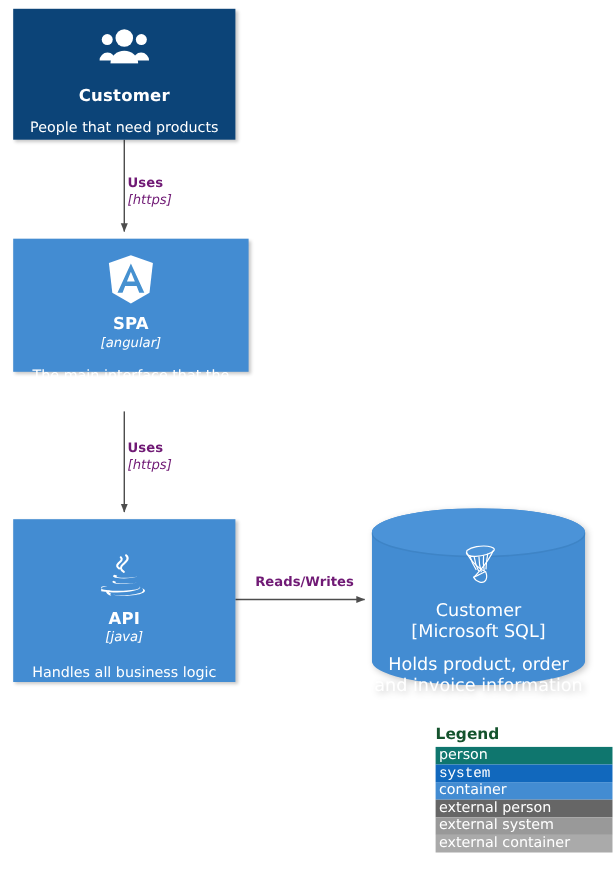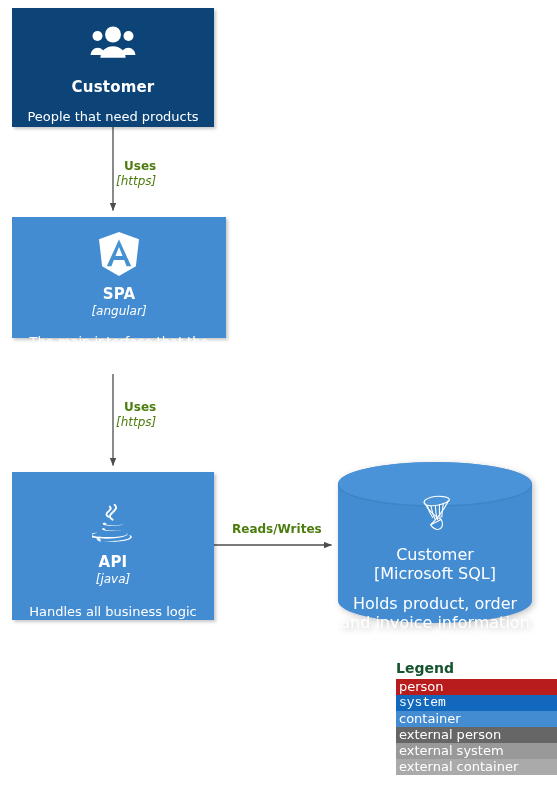--- a/index.html
+++ b/index.html
@@ -128,22 +128,22 @@
     position: absolute;
     left: 0;
     top: 0;
     width: 557px;
     height: 800px;
     overflow: visible;
     pointer-events: none;
   }
   .edge-label {
     position: absolute;
-    text-align: right;
-    color: #4d7c0f;
+    text-align: left;
+    color: #701a75;
     white-space: nowrap;
   }
   .edge-label .edge-title {
     font-weight: bold;
     font-size: 12px;
     line-height: 15px;
     display: block;
   }
   .edge-label .edge-tech {
     font-style: italic;
@@ -307,21 +307,21 @@
       </span>
       <span class="node-name">Customer</span>
       <span class="node-tech">[Microsoft SQL]</span>
       <span class="node-desc">Holds product, order and invoice information</span>
     </div>
   </div>
 
   <div id="legend">
     <div class="legend-title">Legend</div>
 
-    <div class="legend-row" style="background:#b91c1c;">
+    <div class="legend-row" style="background:#0f766e;">
       <span>person</span>
     </div>
     <div class="legend-row" style="background:#1168bd;font-family:Liberation Mono, monospace;">
       <span>system</span>
     </div>
     <div class="legend-row" style="background:#438cd2;">
       <span>container</span>
     </div>
     <div class="legend-row" style="background:#666666;">
       <span>external person</span>

